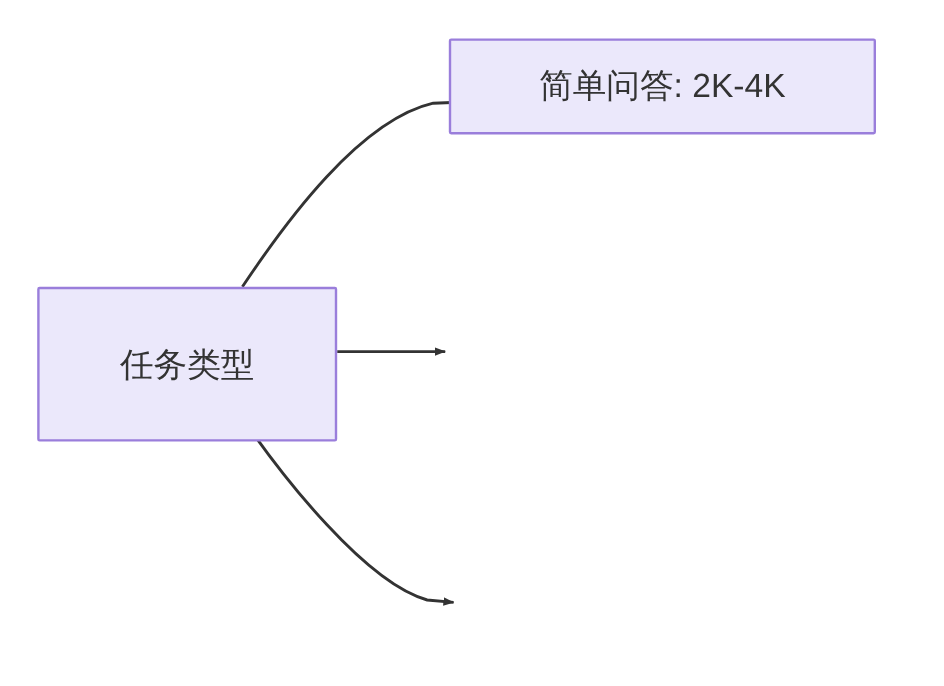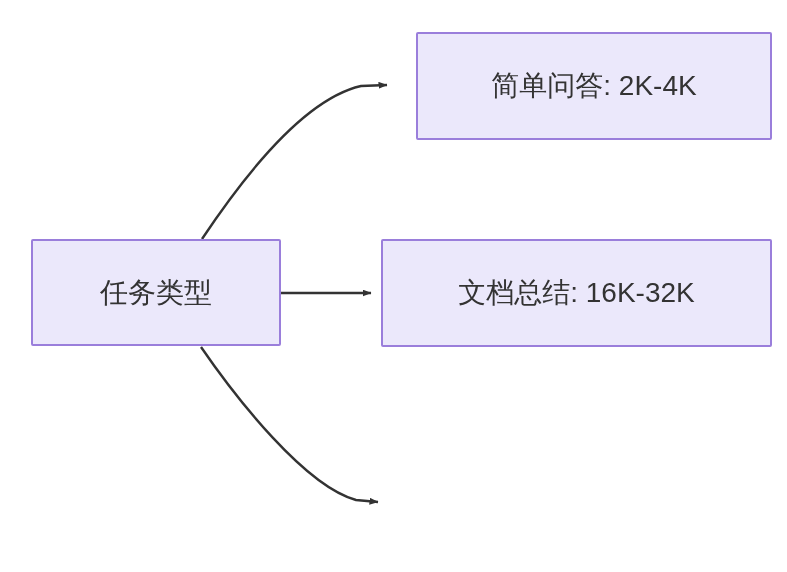--- a/index.html
+++ b/index.html
@@ -38,22 +38,22 @@
     color: #333333;
     font-size: 28px;
     line-height: 1.2;
     letter-spacing: 0px;
     white-space: nowrap;
   }
   .node-label {
     display: block;
   }
   
-  #node-root      { left: 31px;  top: 239px; width: 250px; height: 107px; }
-  #node-simple-qa { left: 416px; top: 32px;  width: 356px; height: 108px; text-align: right; }
+  #node-root      { left: 31px;  top: 239px; width: 250px; height: 129px; }
+  #node-simple-qa { left: 374px; top: 32px;  width: 356px; height: 80px; text-align: right; }
   #node-doc-sum   { left: 381px; top: 239px; width: 391px; height: 108px; }
   #node-multi-doc { left: 388px; top: 447px; width: 376px; height: 109px; }
 </style>
 </head>
 <body>
 
 <div id="diagram">
 
   <svg class="edges" viewBox="0 0 787 572" width="787" height="572" xmlns="http://www.w3.org/2000/svg">
     <defs>
@@ -70,18 +70,15 @@
   </svg>
 
   <div class="node" id="node-root">
     <span class="node-label">任务类型</span>
   </div>
 
   <div class="node" id="node-simple-qa">
     <span class="node-label">简单问答: 2K-4K</span>
   </div>
 
-  <div class="node" id="node-doc-sum">
-    <span class="node-label">文档总结: 16K-32K</span>
-  </div>
 
 
 </div>
 
 </body></html>

